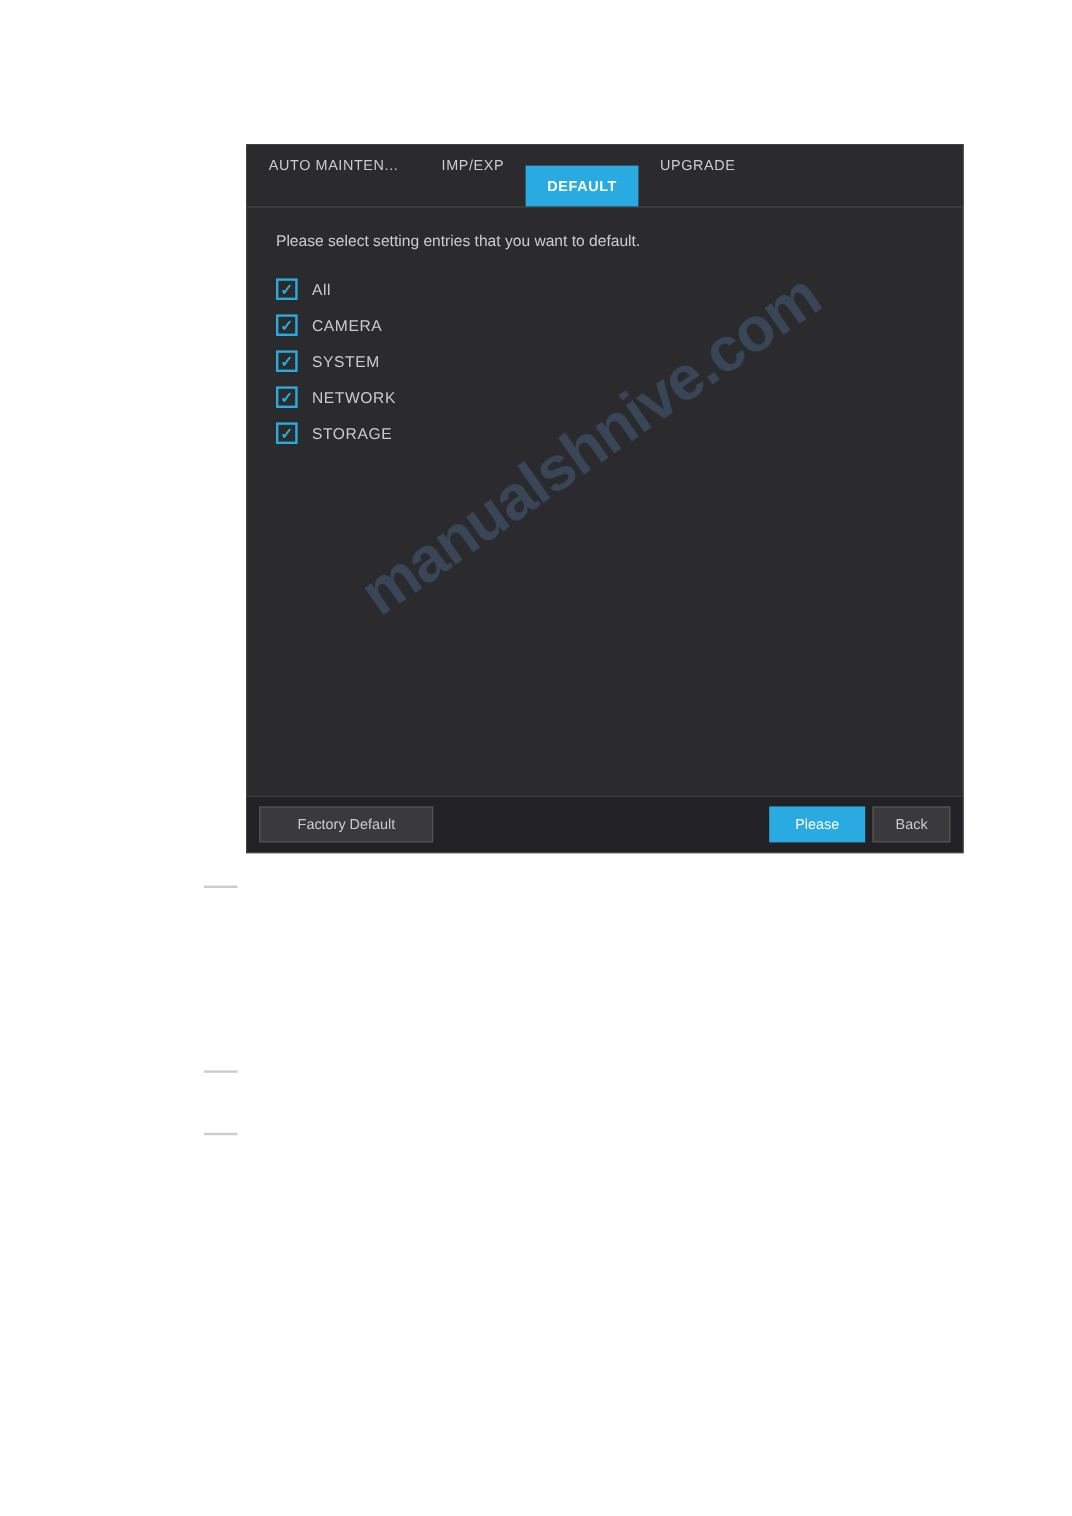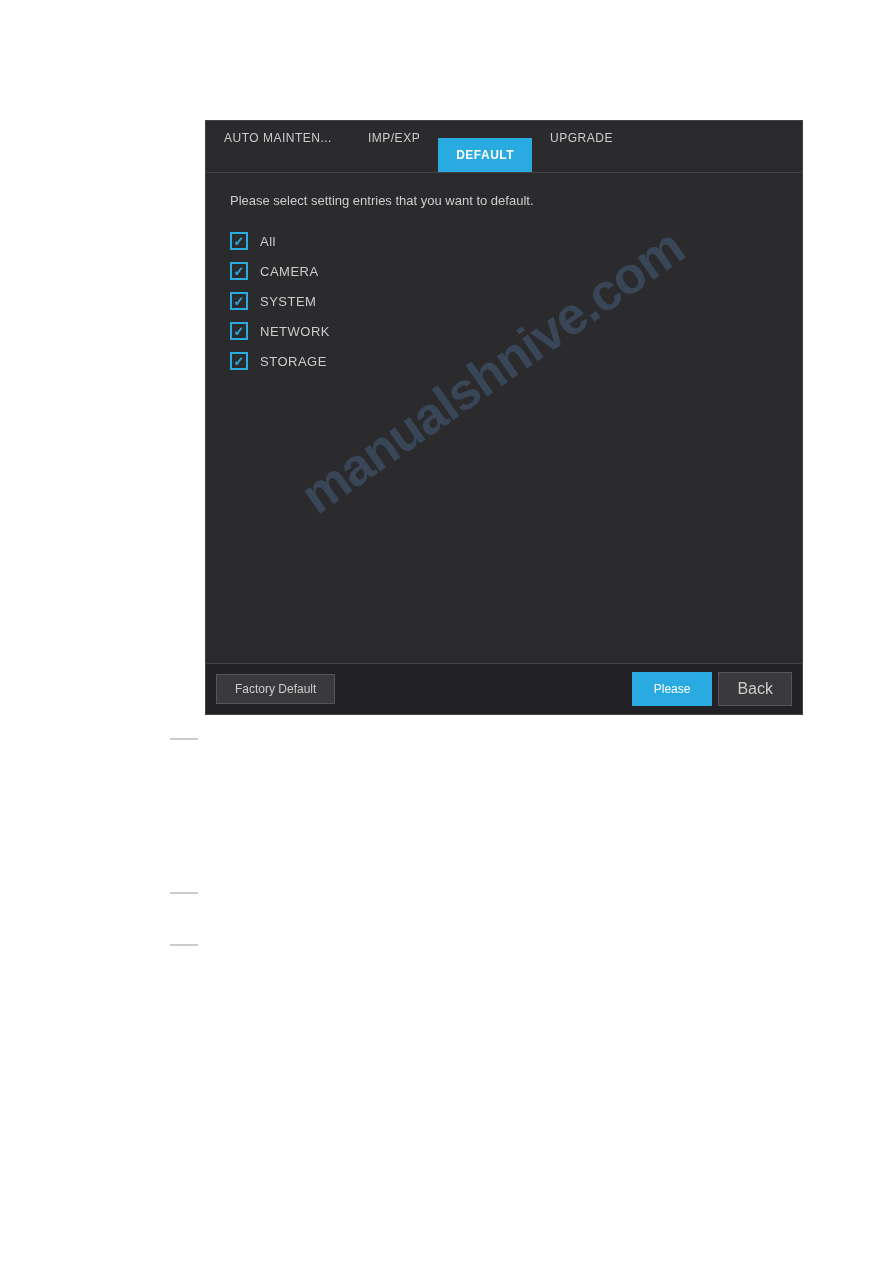--- a/index.html
+++ b/index.html
@@ -132,21 +132,21 @@
       justify-content: space-between;
       background-color: #222226;
       padding: 8px 10px;
       border-top: 1px solid #444;
     }
 
     .btn-factory-default {
       background-color: #3a3a3d;
       color: #cccccc;
       border: 1px solid #555;
-      padding: 7px 18px;
+      padding: 7px 31px;
       font-size: 12px;
       cursor: pointer;
     }
 
     .right-buttons {
       display: flex;
       gap: 6px;
     }
 
     .btn-apply {
@@ -156,21 +156,21 @@
       padding: 7px 22px;
       font-size: 12px;
       cursor: pointer;
     }
 
     .btn-back {
       background-color: #3a3a3d;
       color: #cccccc;
       border: 1px solid #555;
       padding: 7px 18px;
-      font-size: 16px;
+      font-size: 12px;
       cursor: pointer;
     }
 
     
     .deco-line {
       position: absolute;
       height: 2px;
       background-color: #cccccc;
       left: 170px;
       width: 28px;

